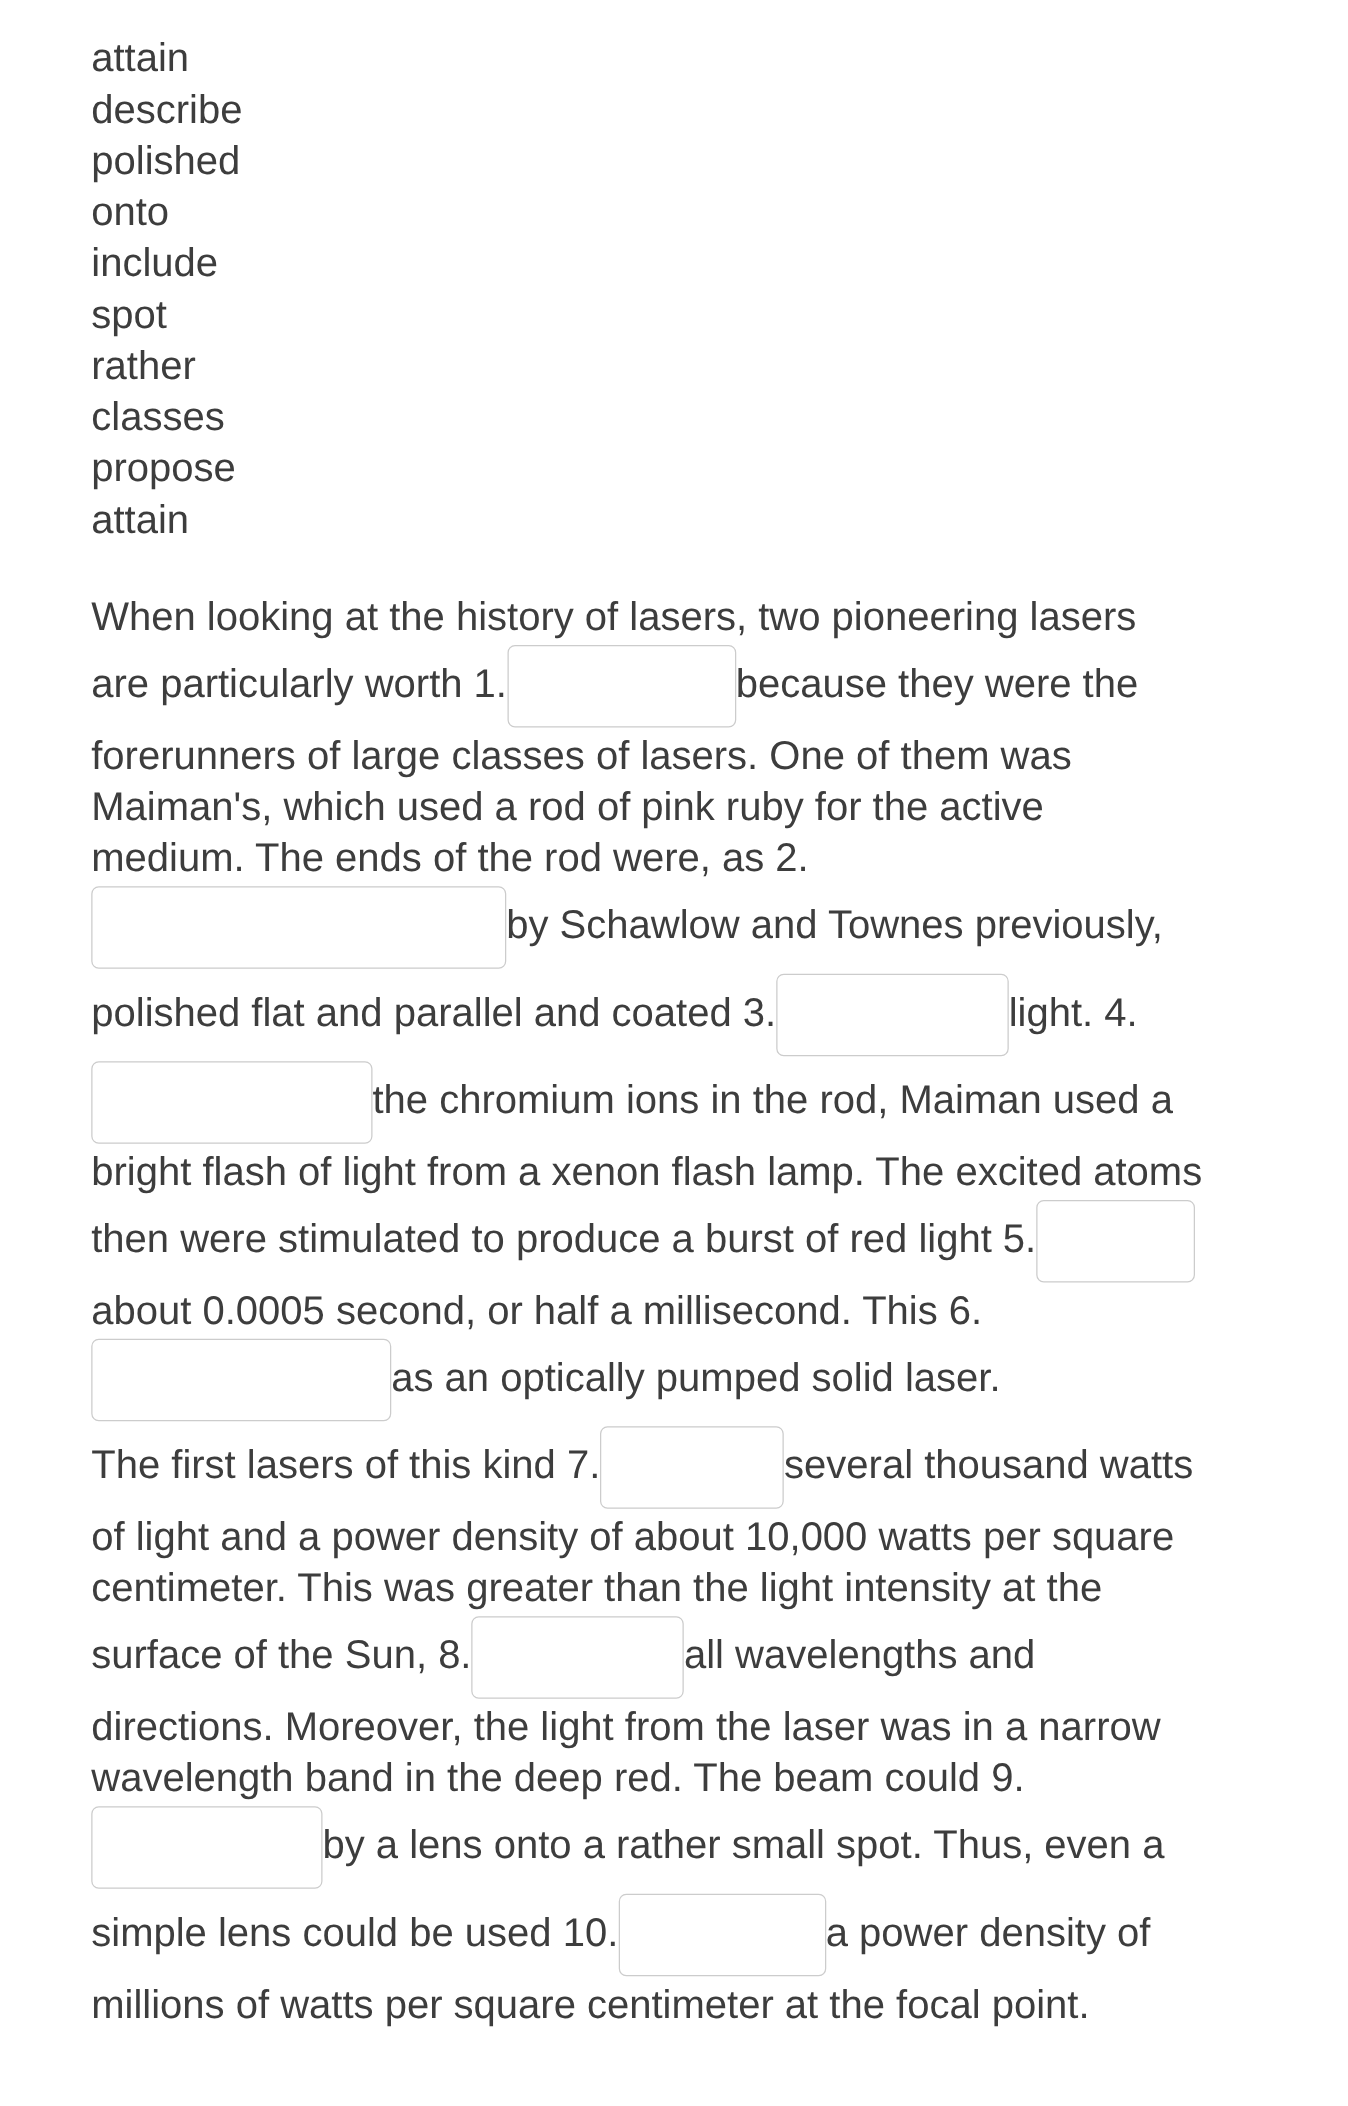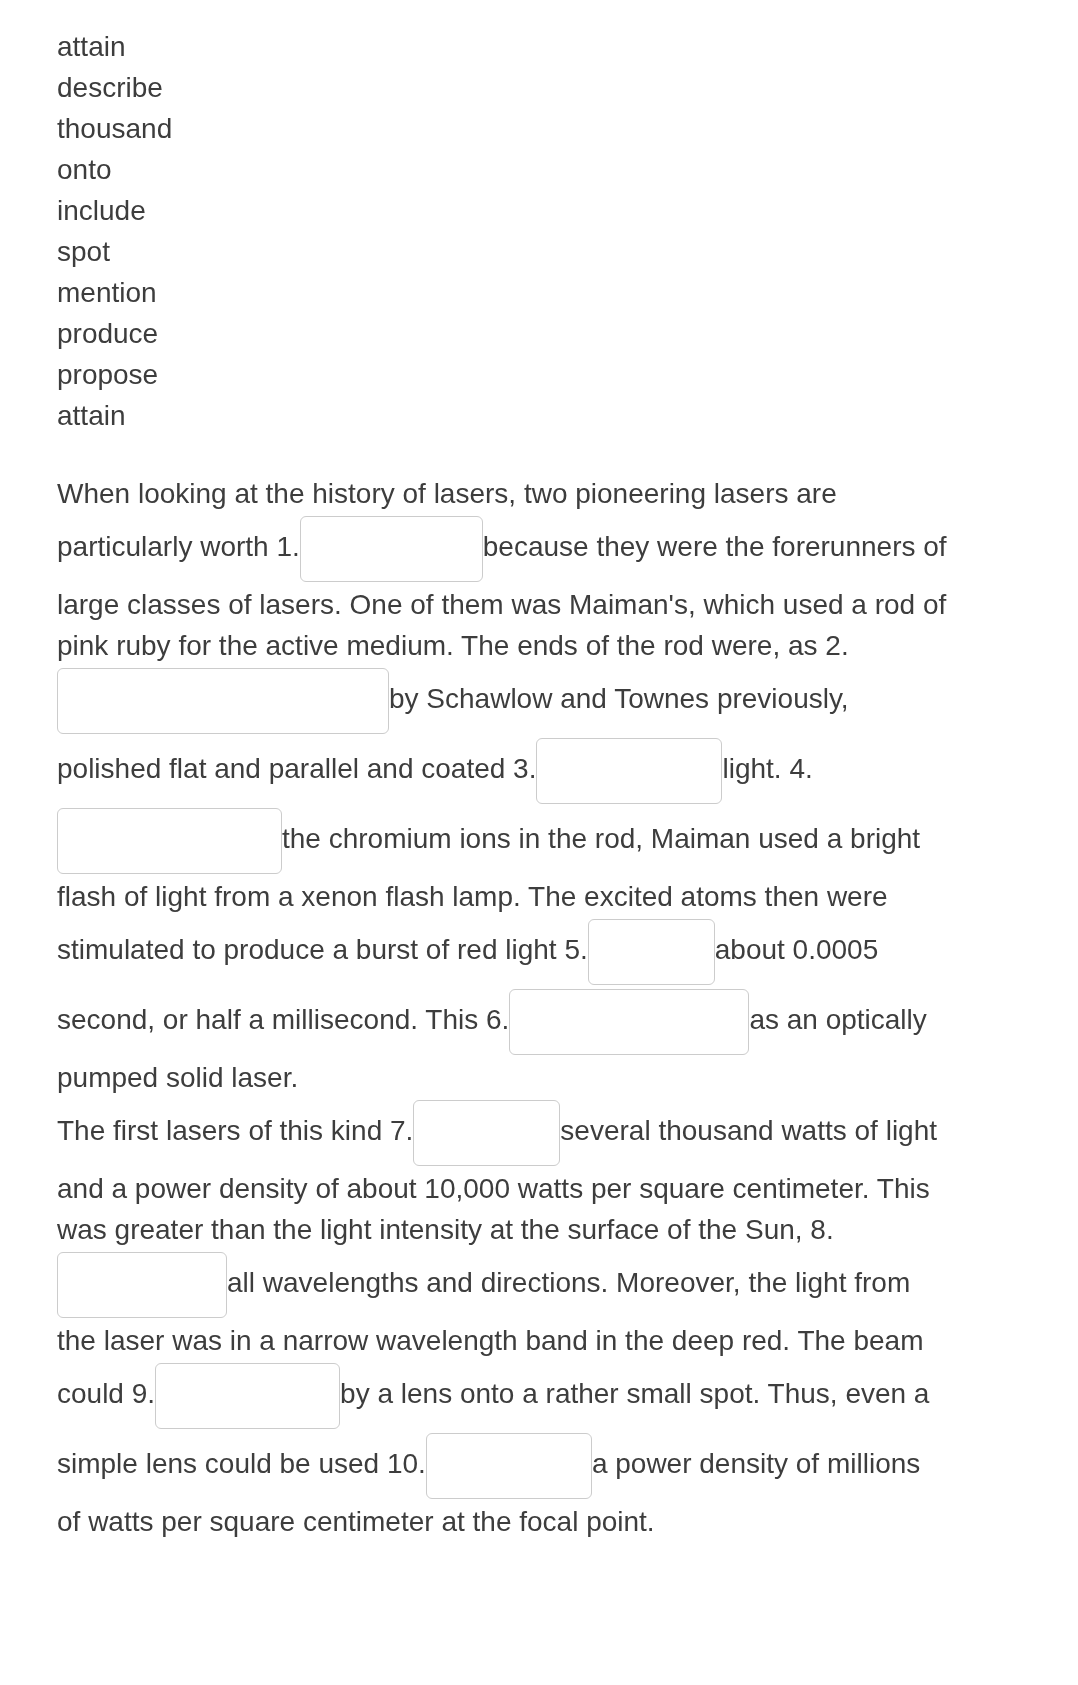--- a/index.html
+++ b/index.html
@@ -6,24 +6,24 @@
     margin: 0;
     padding: 0;
     background: #ffffff;
   }
   body {
     width: 1078px;
     min-height: 1685px;
     box-sizing: border-box;
   }
   .wrap {
-    padding: 26px 0 40px 57px;
+    padding: 26px 0 40px 73px;
     width: 890px;
     font-family: "Liberation Sans", sans-serif;
-    font-size: 28px;
+    font-size: 32px;
     line-height: 41px;
     color: #3d3d3d;
   }
   .word-bank {
     margin: 0 0 37px 0;
   }
   .word {
     white-space: nowrap;
   }
   .para {
@@ -46,26 +46,26 @@
     outline: none;
   }
 </style>
 </head>
 <body>
 
 <main class="wrap">
   <div class="word-bank">
       <div class="word">attain</div>
       <div class="word">describe</div>
-      <div class="word">thousand</div>
+      <div class="word">polished</div>
       <div class="word">onto</div>
       <div class="word">include</div>
       <div class="word">spot</div>
-      <div class="word">mention</div>
-      <div class="word">produce</div>
+      <div class="word">rather</div>
+      <div class="word">classes</div>
       <div class="word">propose</div>
       <div class="word">attain</div>
     </div>
   <div>
       <p class="para"><span>When looking at the history of lasers, two pioneering lasers are particularly worth 1.</span><input type="text" class="blank" aria-label="blank 1" value="" style="width: 183px;"><span>because they were the forerunners of large classes of lasers. One of them was Maiman's, which used a rod of pink ruby for the active medium. The ends of the rod were, as 2.</span><input type="text" class="blank" aria-label="blank 2" value="" style="width: 332px;"><span>by Schawlow and Townes previously, polished flat and parallel and coated 3.</span><input type="text" class="blank" aria-label="blank 3" value="" style="width: 186px;"><span>light. 4.</span><input type="text" class="blank" aria-label="blank 4" value="" style="width: 225px;"><span>the chromium ions in the rod, Maiman used a bright flash of light from a xenon flash lamp. The excited atoms then were stimulated to produce a burst of red light 5.</span><input type="text" class="blank" aria-label="blank 5" value="" style="width: 127px;"><span>about 0.0005 second, or half a millisecond. This 6.</span><input type="text" class="blank" aria-label="blank 6" value="" style="width: 240px;"><span>as an optically pumped solid laser.</span></p>
       <p class="para"><span>The first lasers of this kind 7.</span><input type="text" class="blank" aria-label="blank 7" value="" style="width: 147px;"><span>several thousand watts of light and a power density of about 10,000 watts per square centimeter. This was greater than the light intensity at the surface of the Sun, 8.</span><input type="text" class="blank" aria-label="blank 8" value="" style="width: 170px;"><span>all wavelengths and directions. Moreover, the light from the laser was in a narrow wavelength band in the deep red. The beam could 9.</span><input type="text" class="blank" aria-label="blank 9" value="" style="width: 185px;"><span>by a lens onto a rather small spot. Thus, even a simple lens could be used 10.</span><input type="text" class="blank" aria-label="blank 10" value="" style="width: 166px;"><span>a power density of millions of watts per square centimeter at the focal point.</span></p>
     </div>
 </main>
 
 </body></html>

